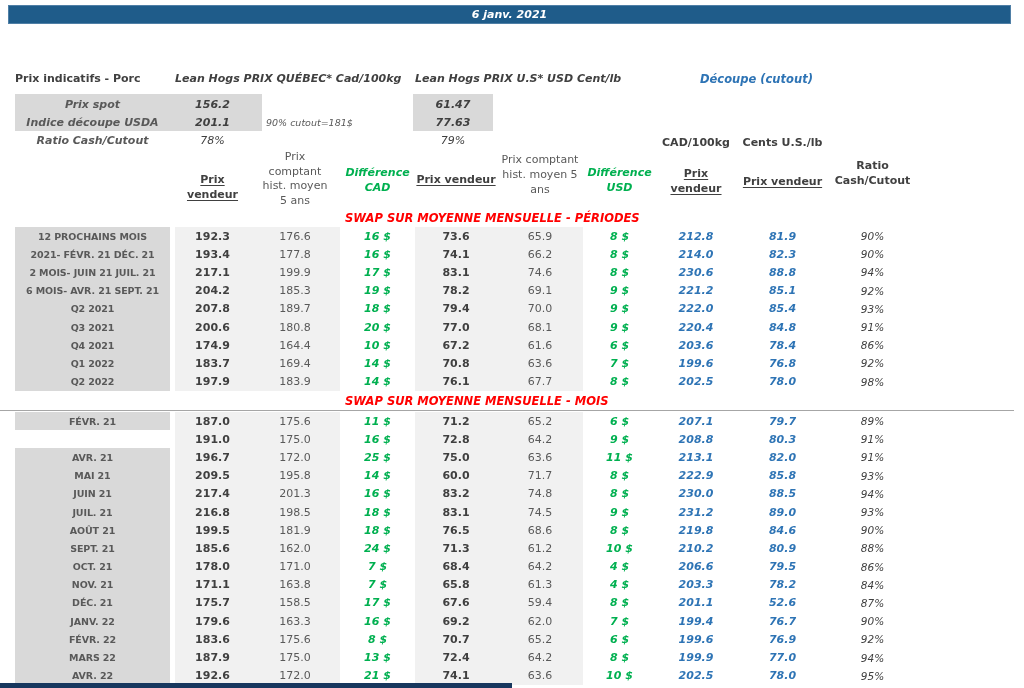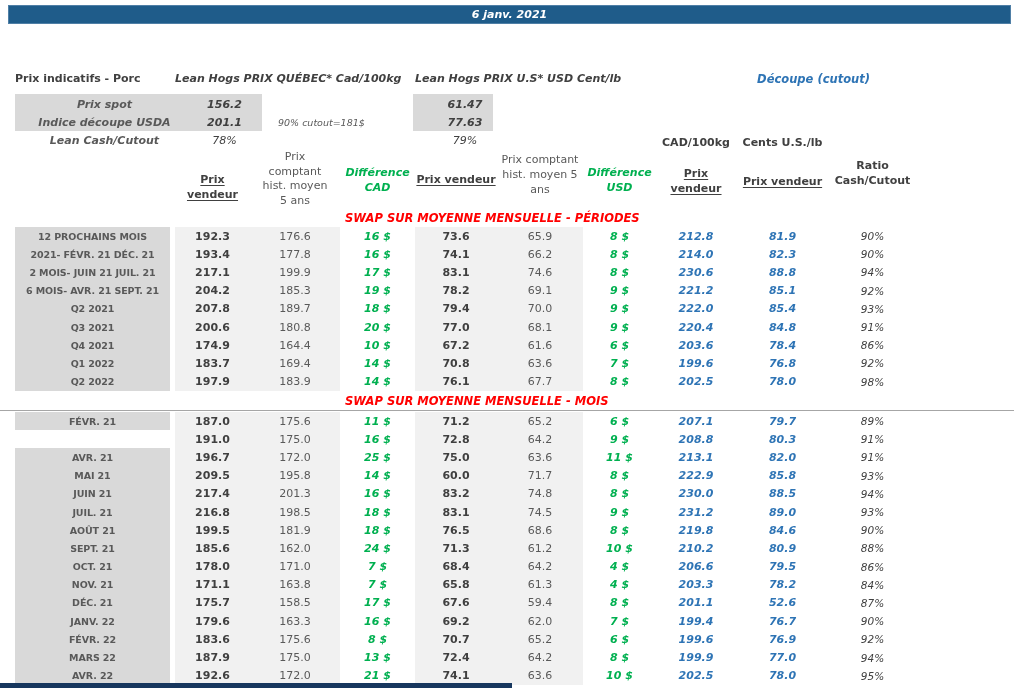--- a/index.html
+++ b/index.html
@@ -10,29 +10,29 @@
   
   .topbar{left:8px;top:5px;width:1003px;height:19px;background:var(--accent_blue);
           border:1px solid #4f7fa6;box-sizing:border-box;display:flex;align-items:center;justify-content:center;
           color:#fff;font-size:11px;font-weight:bold;font-style:italic;}
 
   
   .h-top{top:71px;height:16px;font-weight:bold;font-size:11px;color:#404040;white-space:nowrap;line-height:16px;}
   #t-section{left:15px;}
   #t-quebec{left:175px;font-style:italic;}
   #t-us{left:415px;font-style:italic;}
-  #t-cutout{left:700px;width:170px;text-align:right;color:var(--value_blue);font-style:italic;font-size:11.5px;}
+  #t-cutout{left:700px;width:170px;text-align:left;color:var(--value_blue);font-style:italic;font-size:11.5px;}
 
   
   .spot-block{top:94px;height:37px;background:var(--label_gray);}
   #sb-cad{left:15px;width:247px;}
   #sb-us{left:413px;width:80px;}
 
   .srow{height:18px;display:flex;align-items:center;justify-content:center;
-        font-size:11px;font-style:italic;font-weight:bold;white-space:nowrap;padding-left:12px;}
+        font-size:11px;font-style:italic;font-weight:bold;white-space:nowrap;}
   #spot-label{left:15px;top:95px;width:155px;}
   #spot-cad{left:175px;top:95px;width:75px;color:#404040;}
   #spot-usd{left:413px;top:95px;width:80px;color:#404040;}
   #indice-label{left:15px;top:113px;width:155px;}
   #indice-cad{left:175px;top:113px;width:75px;color:#404040;}
   #indice-note{left:266px;top:113px;width:150px;font-weight:normal;font-size:9.5px;justify-content:flex-start;}
   #indice-usd{left:413px;top:113px;width:80px;color:#404040;}
   #ratio-label{left:15px;top:131px;width:155px;}
   #ratio-cad{left:175px;top:131px;width:75px;font-weight:normal;color:#404040;}
   #ratio-usd{left:413px;top:131px;width:80px;font-weight:normal;color:#404040;}
@@ -99,21 +99,21 @@
 
   <div class="abs srow" id="spot-label">Prix spot</div>
   <div class="abs srow" id="spot-cad">156.2</div>
   <div class="abs srow" id="spot-usd">61.47</div>
 
   <div class="abs srow" id="indice-label">Indice découpe USDA</div>
   <div class="abs srow" id="indice-cad">201.1</div>
   <div class="abs srow" id="indice-note">90% cutout=181$</div>
   <div class="abs srow" id="indice-usd">77.63</div>
 
-  <div class="abs srow" id="ratio-label">Lean Cash/Cutout</div>
+  <div class="abs srow" id="ratio-label">Ratio Cash/Cutout</div>
   <div class="abs srow" id="ratio-cad">78%</div>
   <div class="abs srow" id="ratio-usd">79%</div>
 
   <div class="abs ch" id="ch-unit-cad">CAD/100kg</div>
   <div class="abs ch" id="ch-unit-us">Cents U.S./lb</div>
 
   <div class="abs ch" id="ch-pv-cad">Prix vendeur</div>
   <div class="abs ch" id="ch-pc-cad">
     <div>Prix</div>
     <div>comptant</div>

